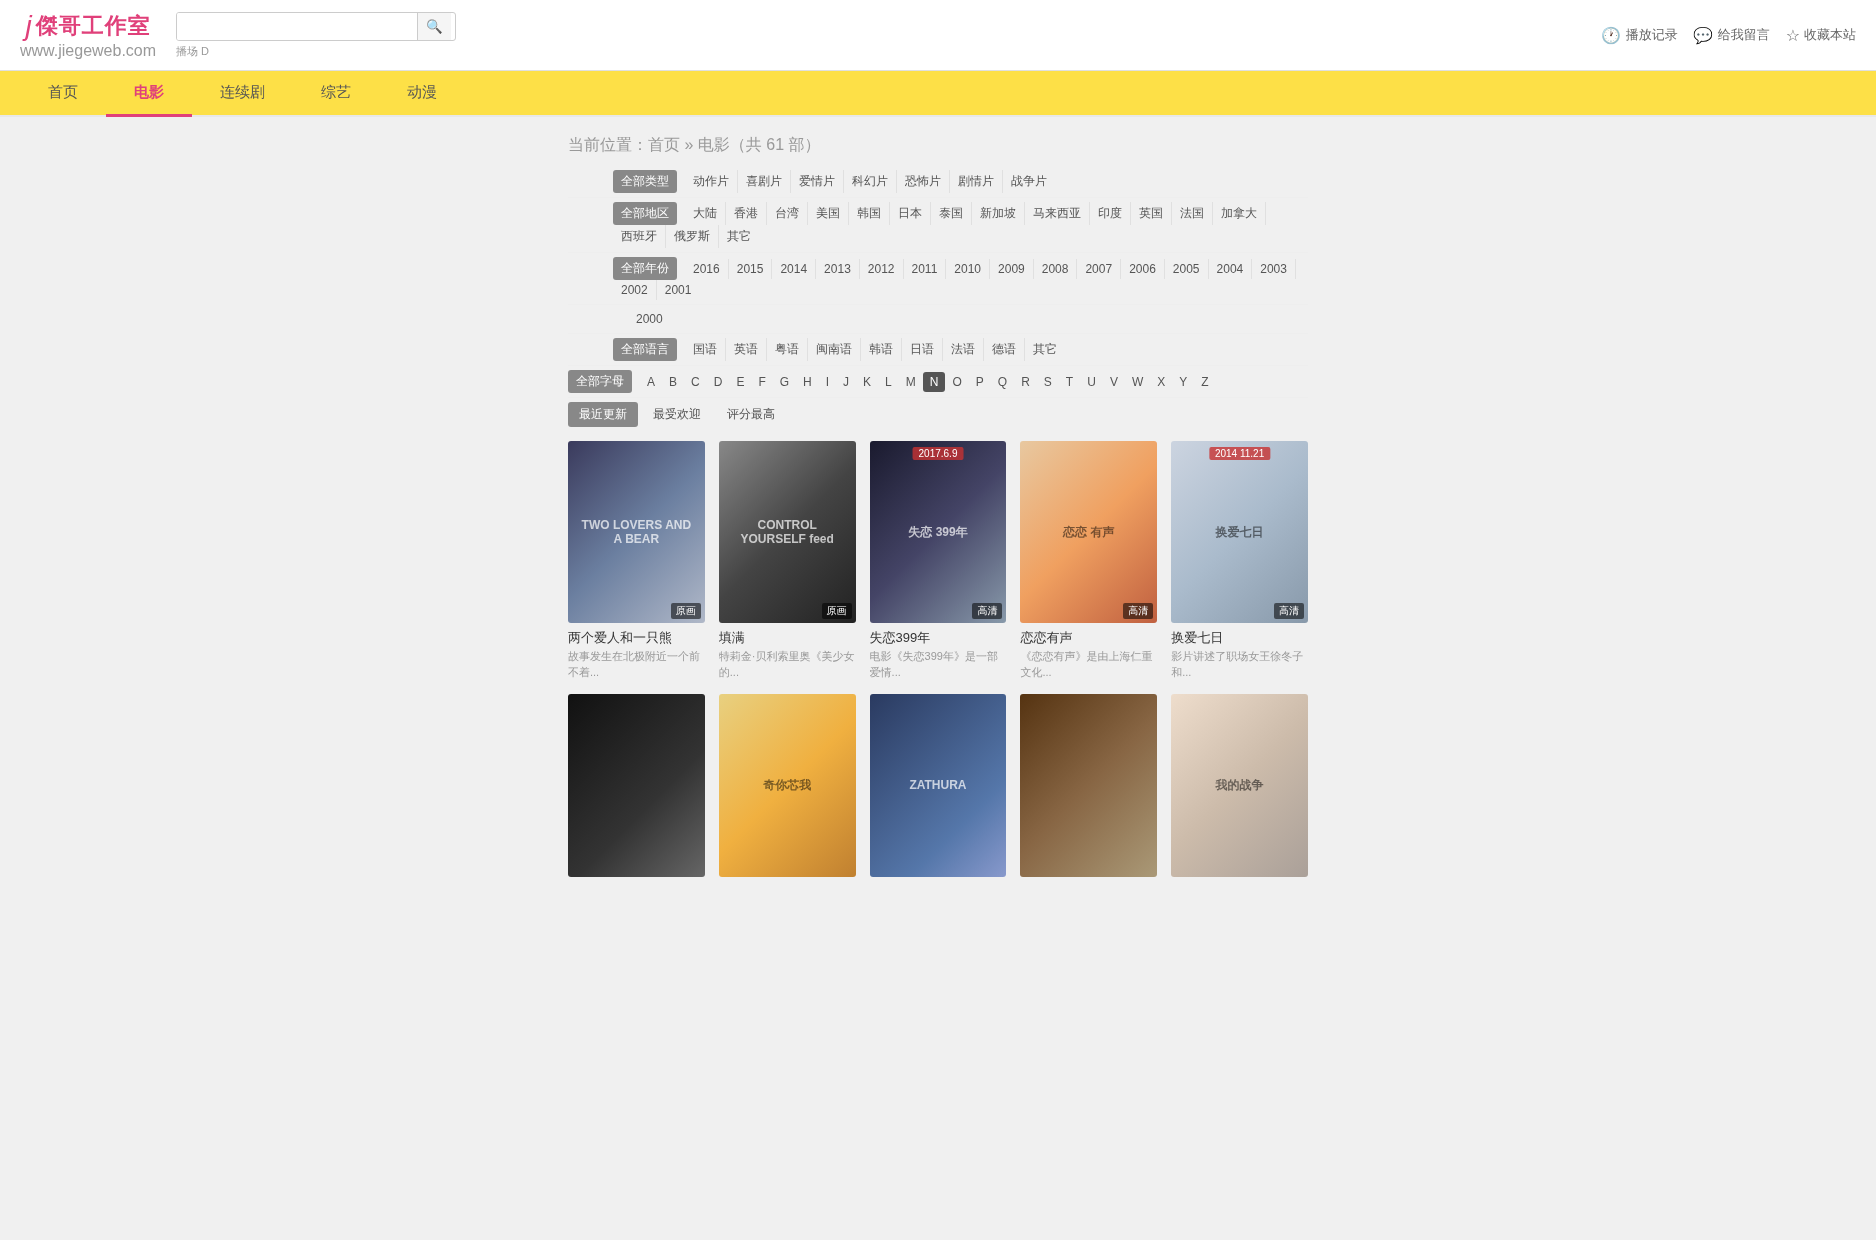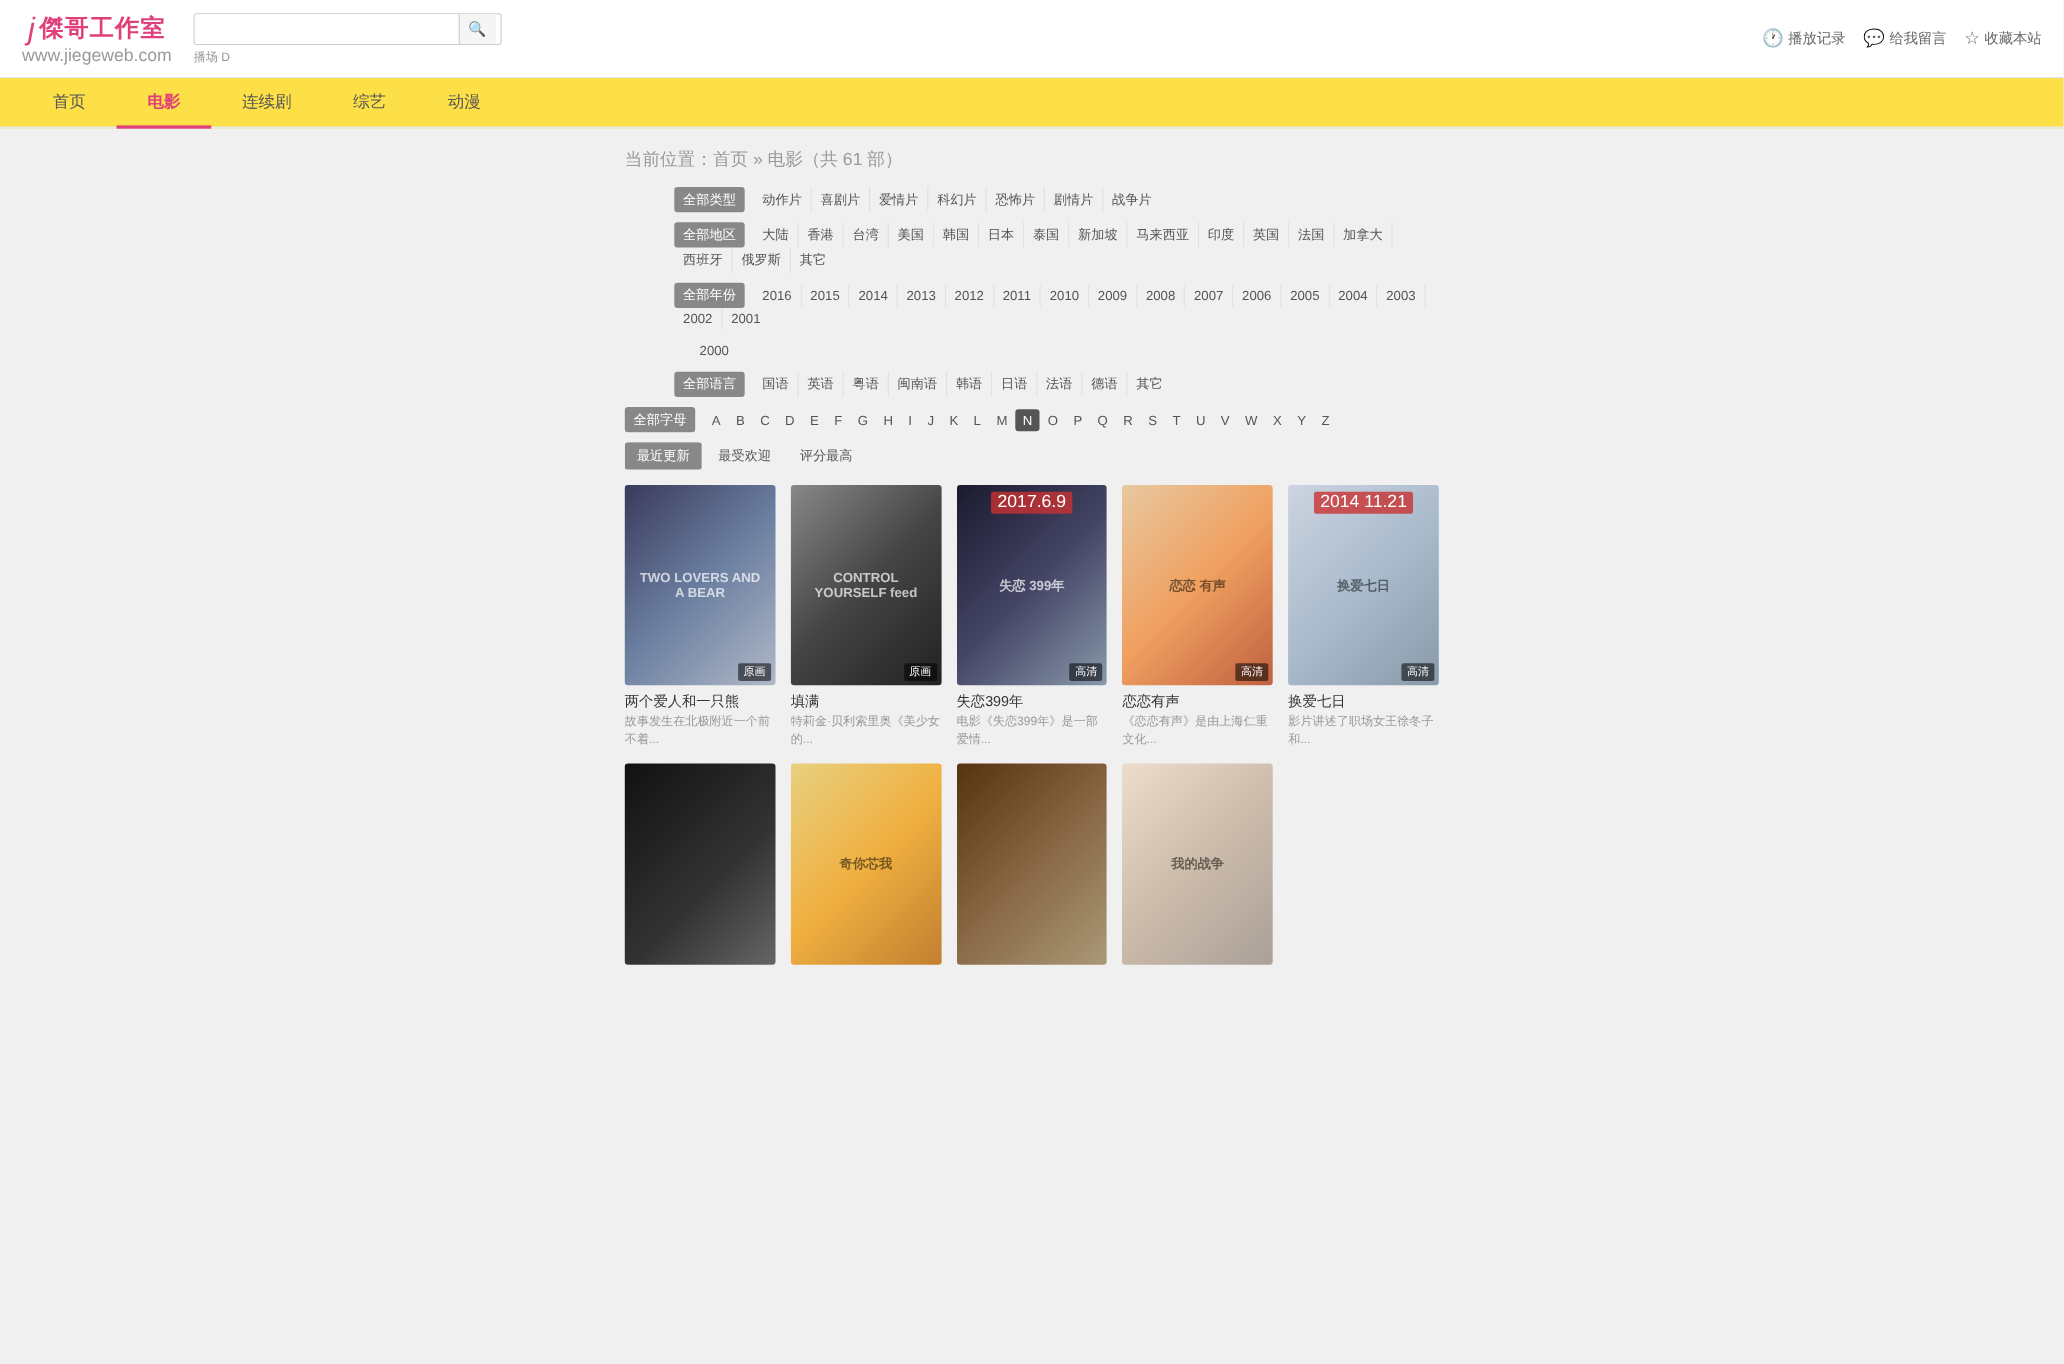--- a/index.html
+++ b/index.html
@@ -210,21 +210,21 @@
     }
     .movie-badge.yuanhua { background: rgba(0,0,0,0.55); }
     .movie-badge.gaoqing { background: rgba(0,0,0,0.55); }
     .movie-date-tag {
       position: absolute;
       top: 6px;
       left: 50%;
       transform: translateX(-50%);
       background: rgba(200,50,50,0.8);
       color: #fff;
-      font-size: 16px;
+      font-size: 10px;
       padding: 1px 6px;
       border-radius: 2px;
       white-space: nowrap;
     }
     .movie-title {
       font-size: 13px;
       color: #333;
       font-weight: 500;
       margin-bottom: 2px;
       white-space: nowrap;
@@ -506,20 +506,27 @@
     </div>
 
     <div class="movie-card">
       <div class="movie-poster poster-7">
         <div class="poster-overlay dark">奇你芯我</div>
       </div>
       <div class="movie-title"></div>
       <div class="movie-desc"></div>
     </div>
 
+    <div class="movie-card">
+      <div class="movie-poster poster-8">
+        <div class="poster-overlay">ZATHURA</div>
+      </div>
+      <div class="movie-title"></div>
+      <div class="movie-desc"></div>
+    </div>
 
     <div class="movie-card">
       <div class="movie-poster poster-9">
         <div class="poster-overlay"></div>
       </div>
       <div class="movie-title"></div>
       <div class="movie-desc"></div>
     </div>
 
     <div class="movie-card">

